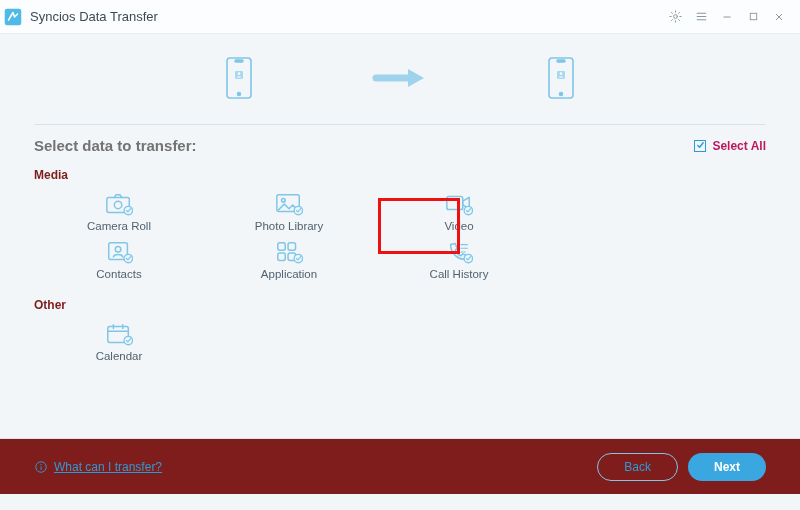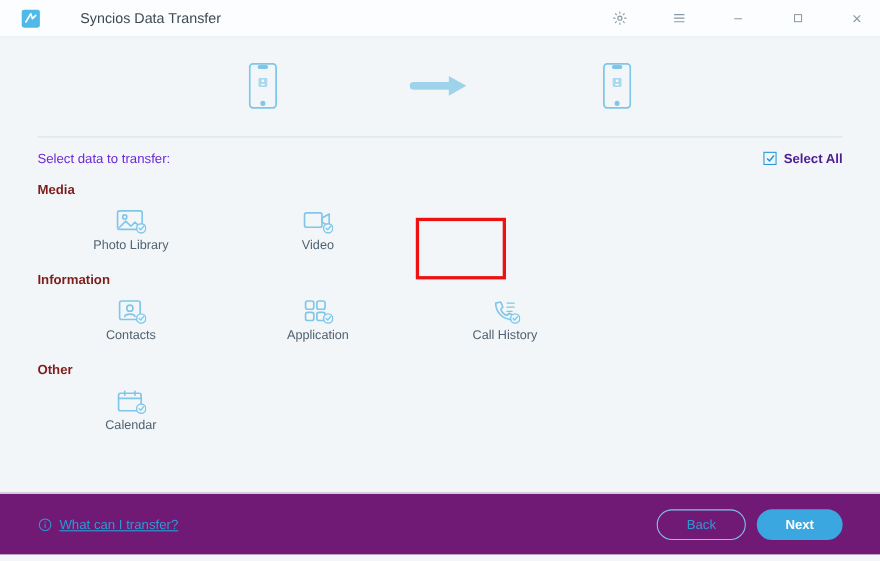--- a/index.html
+++ b/index.html
@@ -1,37 +1,37 @@
 <!DOCTYPE html>
 <html><head>
 <meta charset="utf-8">
 <style>
   * { box-sizing: border-box; margin: 0; padding: 0; font-family: -apple-system, BlinkMacSystemFont, "Segoe UI", Arial, sans-serif; }
   body { width: 800px; height: 510px; background: #f3f6f8; overflow: hidden; }
-  .titlebar { height: 34px; display: flex; align-items: center; padding: 0 8px 0 19px; border-bottom: 1px solid #e6ecef; background: #fbfdfe; gap: 28px; }
+  .titlebar { height: 34px; display: flex; align-items: center; padding: 0 8px 0 4px; border-bottom: 1px solid #e6ecef; background: #fbfdfe; }
   .logo { width: 18px; height: 18px; margin-right: 8px; }
   .title { font-size: 13px; color: #3d4a54; font-weight: 500; flex: 0 0 auto; }
   .title-spacer { flex: 1 1 auto; }
   .win-ctrl { width: 26px; height: 26px; display: flex; align-items: center; justify-content: center; color: #7a8a96; cursor: pointer; }
   .content { padding: 0 34px; }
   .transfer-row { display: flex; align-items: center; justify-content: center; gap: 120px; height: 80px; margin-top: 4px;}
   .phone { width: 26px; height: 42px; }
   .arrow { width: 56px; height: 24px; }
   .divider { height: 1px; background: #d9e2e8; margin: 6px 0 12px 0; }
   .select-row { display: flex; align-items: center; justify-content: space-between; margin-bottom: 10px; }
-  .select-row-left { font-size: 12px; font-weight: 400; color: #6d28d9; }
-  .select-all { display: flex; align-items: center; gap: 6px; color: #4c1d95; font-size: 12px; font-weight: 600; cursor: pointer; }
+  .select-row-left { font-size: 15px; font-weight: 700; color: #737373; }
+  .select-all { display: flex; align-items: center; gap: 6px; color: #be185d; font-size: 12px; font-weight: 600; cursor: pointer; }
   .select-all-box { width: 12px; height: 12px; border: 1.5px solid #2a9bd6; display:flex; align-items:center; justify-content:center; }
   .cat-label { font-size: 12px; font-weight: 700; color: #7f1d1d; margin: 14px 0 6px 0; }
   .grid { display: flex; gap: 0; }
   .cell { width: 170px; display: flex; flex-direction: column; align-items: center; gap: 4px; cursor: pointer; padding: 4px 0 4px 0;}
   .cell-icon { width: 28px; height: 24px; display:flex; align-items:center; justify-content:center; }
   .cell-label { font-size: 11.5px; color: #516270; }
   .highlight { position: absolute; border: 3px solid #e11; }
-  .footer { position: absolute; left: 0; right: 0; bottom: 6px; height: 56px; border-top: 1px solid #d9e2e8; display: flex; align-items: center; padding: 0 34px; background:#701a75;}
+  .footer { position: absolute; left: 0; right: 0; bottom: 16px; height: 56px; border-top: 1px solid #d9e2e8; display: flex; align-items: center; padding: 0 34px; background:#7f1d1d;}
   .help { display: flex; align-items: center; gap: 6px; color: #2a9bd6; font-size: 12px; cursor: pointer; }
   .help span { text-decoration: underline; }
   .footer-spacer { flex: 1 1 auto; }
   .btn { height: 28px; border-radius: 14px; padding: 0 26px; font-size: 12px; cursor: pointer; display:flex; align-items:center; justify-content:center; }
   .btn-back { border: 1px solid #7fc6e8; color: #2a9bd6; background: transparent; margin-right: 10px; }
   .btn-next { border: none; background: #3aa7e0; color: #fff; font-weight: 600; }
   svg { display:block; }
   .stroke { stroke:#7fc6e8; stroke-width:1.6; fill:none; stroke-linecap:round; stroke-linejoin:round; }
   .check { stroke:#7fc6e8; stroke-width:1.4; fill:#eef7fb; }
 </style>
@@ -108,20 +108,32 @@
             <path d="M2 5l2 2 4-5" style="stroke:#2a9bd6;stroke-width:1.6;fill:none;stroke-linecap:round;stroke-linejoin:round"></path>
           </svg>
       </span>
       <span>Select All</span>
     </div>
   </div>
 
   <div class="cat-label">Media</div>
   <div class="grid">
 
+    <div class="cell">
+      <div class="cell-icon">
+        <svg width="30" height="26" viewBox="0 0 30 26">
+            <rect x="2" y="6" width="24" height="16" rx="2" class="stroke"></rect>
+            <path d="M10 6l2-3h4l2 3" class="stroke"></path>
+            <circle cx="14" cy="14" r="4" class="stroke"></circle>
+            <circle cx="25" cy="20" r="4.5" class="check"></circle>
+            <path d="M23 20l1.5 1.5L27.5 18" class="stroke" style="stroke-width:1.3"></path>
+          </svg>
+      </div>
+      <div class="cell-label">Camera Roll</div>
+    </div>
 
     <div class="cell">
       <div class="cell-icon">
         <svg width="30" height="26" viewBox="0 0 30 26">
             <rect x="2" y="3" width="24" height="18" rx="2" class="stroke"></rect>
             <circle cx="9" cy="9" r="2" class="stroke"></circle>
             <path d="M4 19l6-6 5 5 4-4 5 5" class="stroke"></path>
             <circle cx="25" cy="20" r="4.5" class="check"></circle>
             <path d="M23 20l1.5 1.5L27.5 18" class="stroke" style="stroke-width:1.3"></path>
           </svg>
@@ -136,21 +148,20 @@
             <rect x="2" y="5" width="17" height="14" rx="2" class="stroke"></rect>
             <path d="M19 10l7-4v12l-7-4z" class="stroke"></path>
             <circle cx="25" cy="20" r="4.5" class="check"></circle>
             <path d="M23 20l1.5 1.5L27.5 18" class="stroke" style="stroke-width:1.3"></path>
           </svg>
       </div>
       <div class="cell-label">Video</div>
     </div>
   </div>
 
-  <div class="cat-label">Information</div>
   <div class="grid">
 
     <div class="cell">
       <div class="cell-icon">
         <svg width="30" height="26" viewBox="0 0 30 26">
             <rect x="4" y="3" width="20" height="18" rx="2" class="stroke"></rect>
             <circle cx="14" cy="10" r="3" class="stroke"></circle>
             <path d="M9 18c1-3 9-3 10 0" class="stroke"></path>
             <circle cx="25" cy="20" r="4.5" class="check"></circle>
             <path d="M23 20l1.5 1.5L27.5 18" class="stroke" style="stroke-width:1.3"></path>

